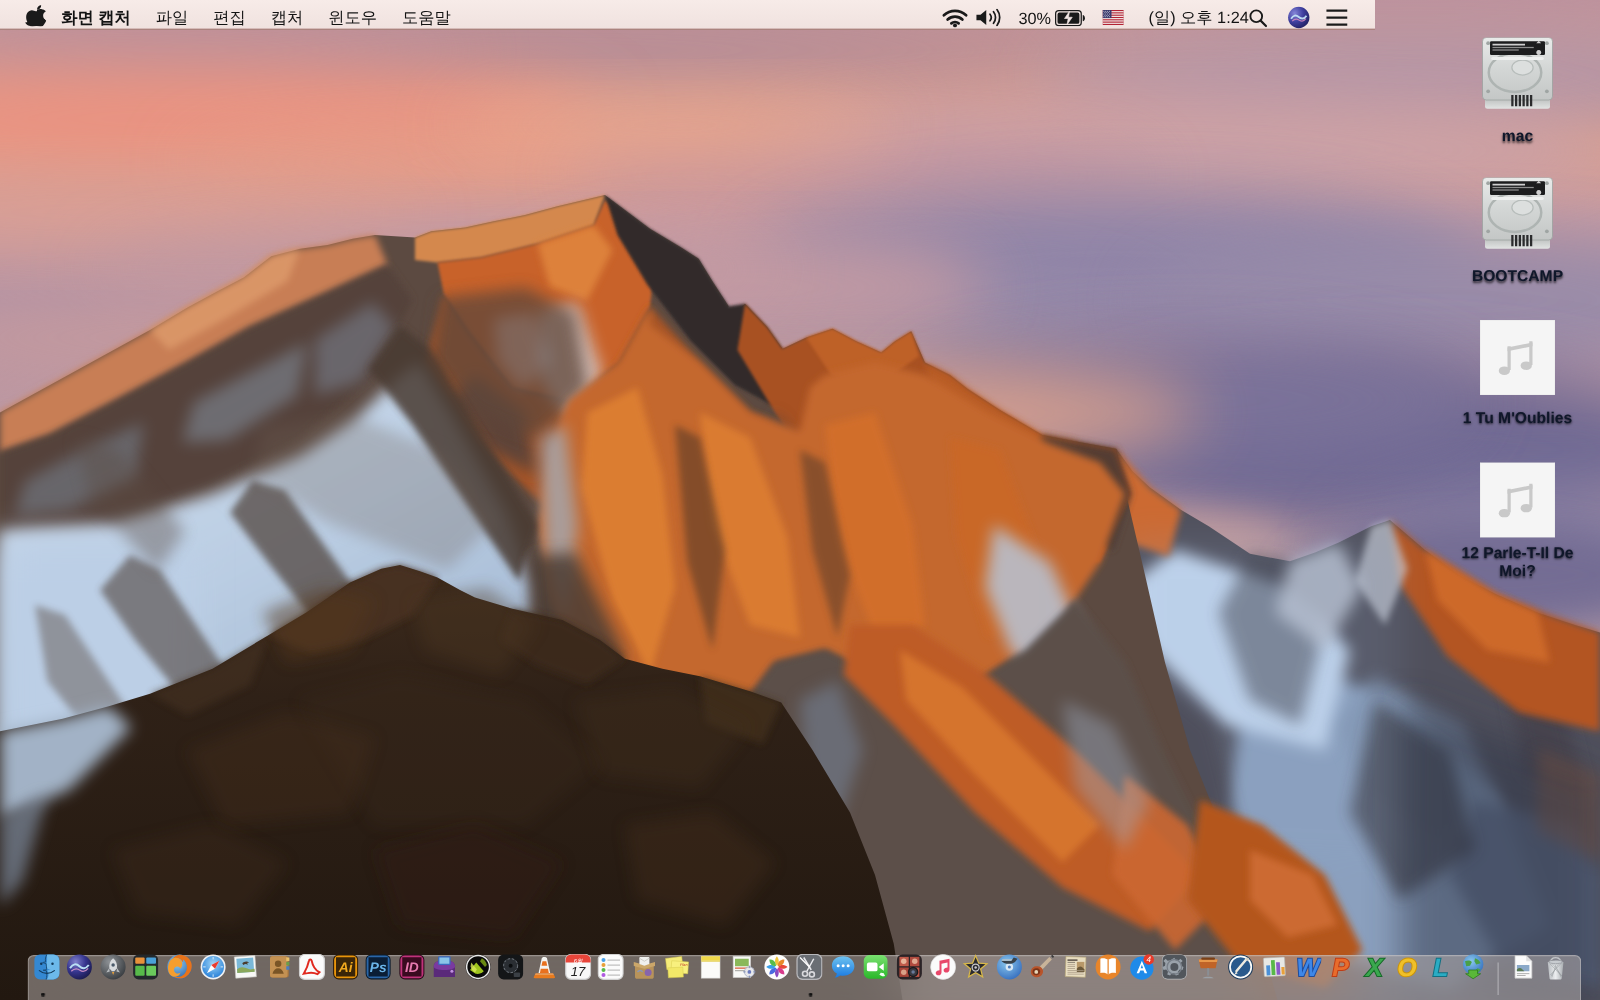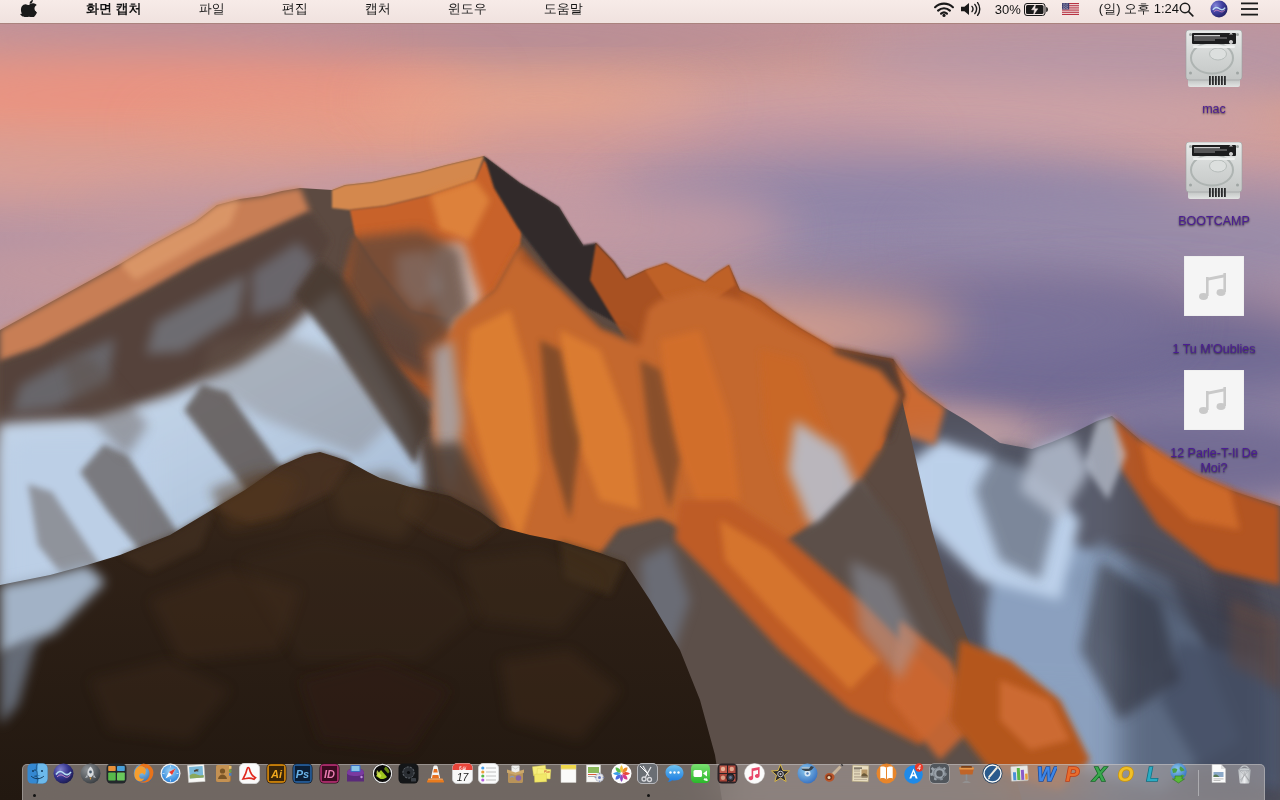--- a/index.html
+++ b/index.html
@@ -1,26 +1,26 @@
 <!DOCTYPE html>
 <html><head>
 <meta charset="utf-8">
 <style>
   html,body{margin:0;padding:0;width:1280px;height:800px;overflow:hidden;background:#c09a9c;
     font-family:"Liberation Sans",sans-serif;}
   #wall{position:absolute;left:0;top:0;width:1280px;height:800px;}
   
-  #menubar{position:absolute;left:0;top:0;width:1280px;height:23px;
+  #menubar{position:absolute;left:0;top:0;width:1100px;height:23px;
     background:linear-gradient(#f7ebe8,#f0e2df);border-bottom:1px solid #aa837e;
-    display:flex;align-items:flex-start;font-size:13px;color:#131313;z-index:50;gap:37px;}
+    display:flex;align-items:flex-end;font-size:13px;color:#131313;z-index:50;}
   .mi{margin:0 10px;white-space:nowrap;}
   #mb-right{margin-left:auto;display:flex;align-items:center;}
   
   .dicon{position:absolute;width:110px;text-align:center;z-index:10;}
-  .dlabel{color:#4c1d95;font-size:12.5px;font-weight:normal;text-shadow:0 1px 2px rgba(0,0,0,.75);line-height:15px;margin-top:1px;}
+  .dlabel{color:#0f172a;font-size:12.5px;font-weight:bold;text-shadow:0 1px 2px rgba(0,0,0,.75);line-height:15px;margin-top:1px;}
   
   #dock{position:absolute;left:22px;top:764px;width:1240px;height:36px;
     background:rgba(185,176,174,0.52);border:1px solid rgba(255,255,255,0.28);border-bottom:none;
     border-radius:5px 5px 0 0;z-index:40;-webkit-backdrop-filter:blur(22px);backdrop-filter:blur(22px);
     display:flex;align-items:center;padding-left:1px;}
   .s{width:26.55px;height:40px;display:flex;align-items:flex-start;justify-content:center;flex:none;}
   .sep{width:13px;height:36px;flex:none;position:relative;}
   .sep:before{content:'';position:absolute;left:6px;top:5px;width:1px;height:26px;background:rgba(255,255,255,0.35);}
 </style>
 </head>
@@ -313,27 +313,27 @@
 <div class="dicon" style="left:1159px;top:142px">
  <svg width="58" height="60" viewBox="0 0 58 60" style="display:block;margin:0 auto">
       <use href="#hdd"></use>
     </svg>
  <div class="dlabel" style="margin-top:12px">BOOTCAMP</div>
 </div>
 <div class="dicon" style="left:1159px;top:256px">
  <svg width="60" height="60" viewBox="0 0 60 60" style="display:block;margin:0 auto">
       <use href="#mnote"></use>
     </svg>
- <div class="dlabel" style="margin-top:26px">1 Tu M'Oublies</div>
+ <div class="dlabel" style="margin-top:11px">1 Tu M'Oublies</div>
 </div>
 <div class="dicon" style="left:1159px;top:370px">
  <svg width="60" height="60" viewBox="0 0 60 60" style="display:block;margin:0 auto">
       <use href="#mnote"></use>
     </svg>
- <div class="dlabel" style="margin-top:16px">12 Parle-T-Il De<br>Moi?</div>
+ <div class="dlabel" style="margin-top:5px">12 Parle-T-Il De<br>Moi?</div>
 </div>
 
 <div id="dock">
 <i class="s">
       <svg width="21" height="21" viewBox="0 0 21 21" style="margin-bottom:0px">
         <rect x="0.5" y="0.5" width="20" height="20" rx="4.5" fill="#3488d2"></rect>
         <path d="M10.5 .5h5a5 5 0 0 1 5 5v10a5 5 0 0 1-5 5h-5c2-2.5 1.2-5.5.4-7.3l2.6-.3-2.6-.8c-.5-1.7-.9-3.6-.4-5.6.5-2.4 0-4.5 0-6z" fill="#77c2f0" opacity=".85"></path>
         <path d="M10.5 .5c-1 2-1.5 3.7-1 6-1.5.2-2.4.6-2.4.6l2.7.7c.3 1.9.7 3.3.3 5l-2.6.4 2.6.4c.6 2.5.4 5-.2 6.9" fill="none" stroke="#1a4f7a" stroke-width=".8"></path>
         <circle cx="6" cy="8" r="1" fill="#123a5c"></circle>
         <circle cx="15" cy="8" r="1" fill="#123a5c"></circle>

